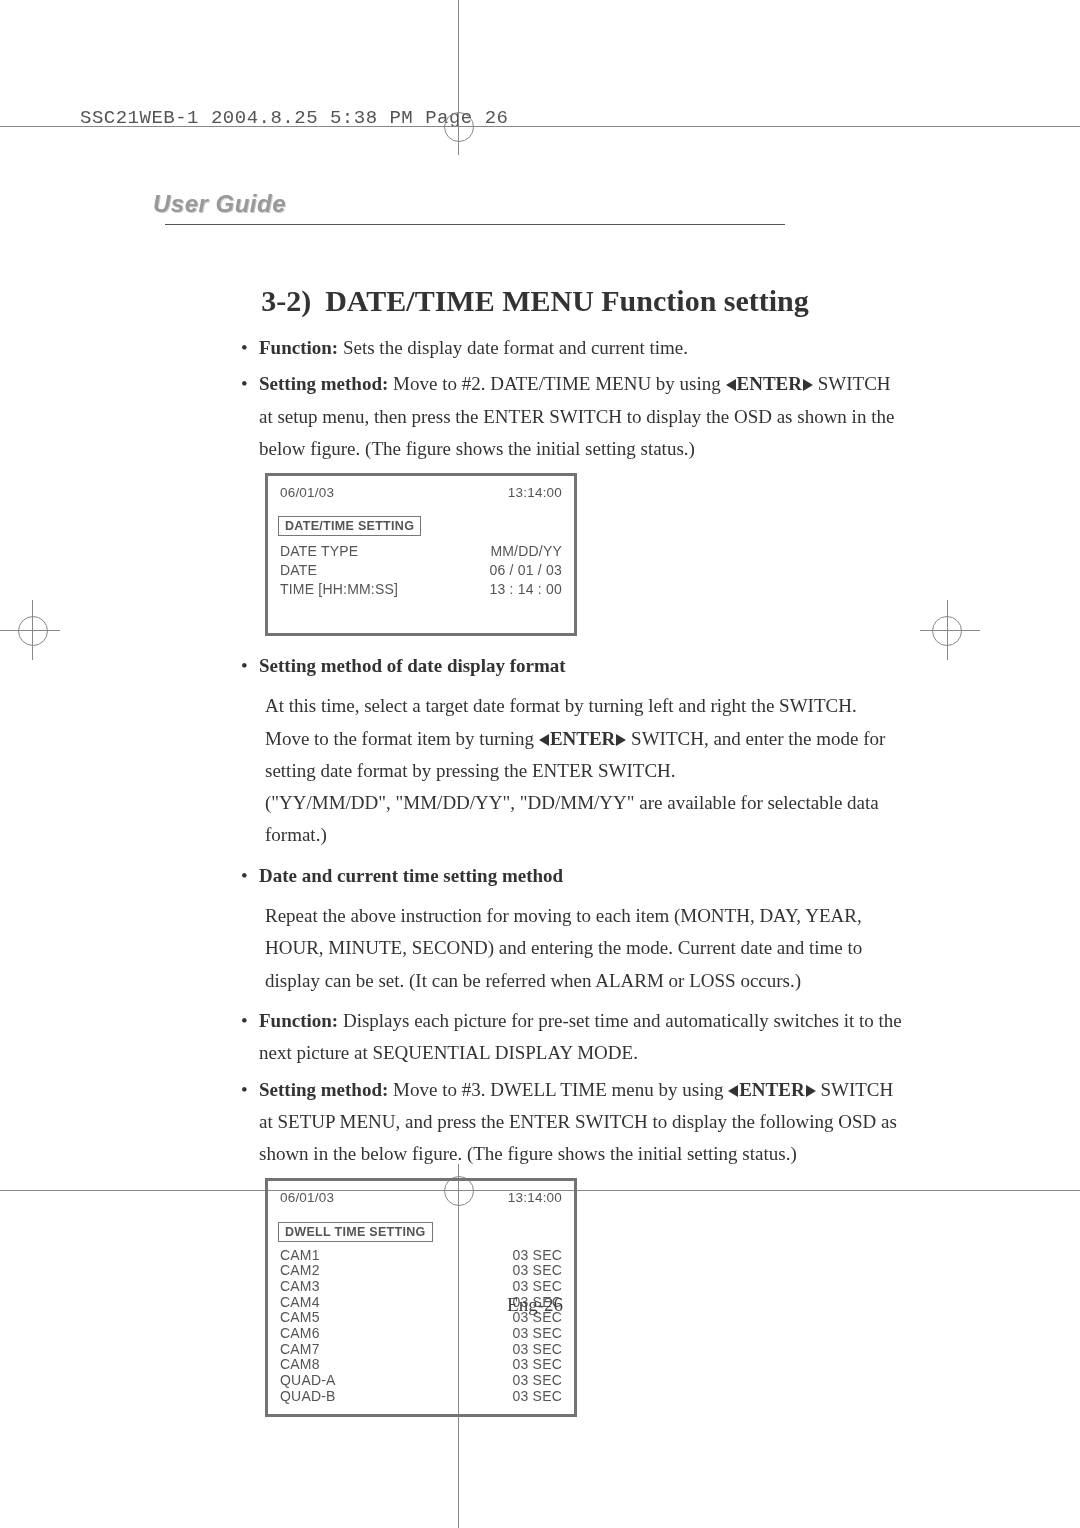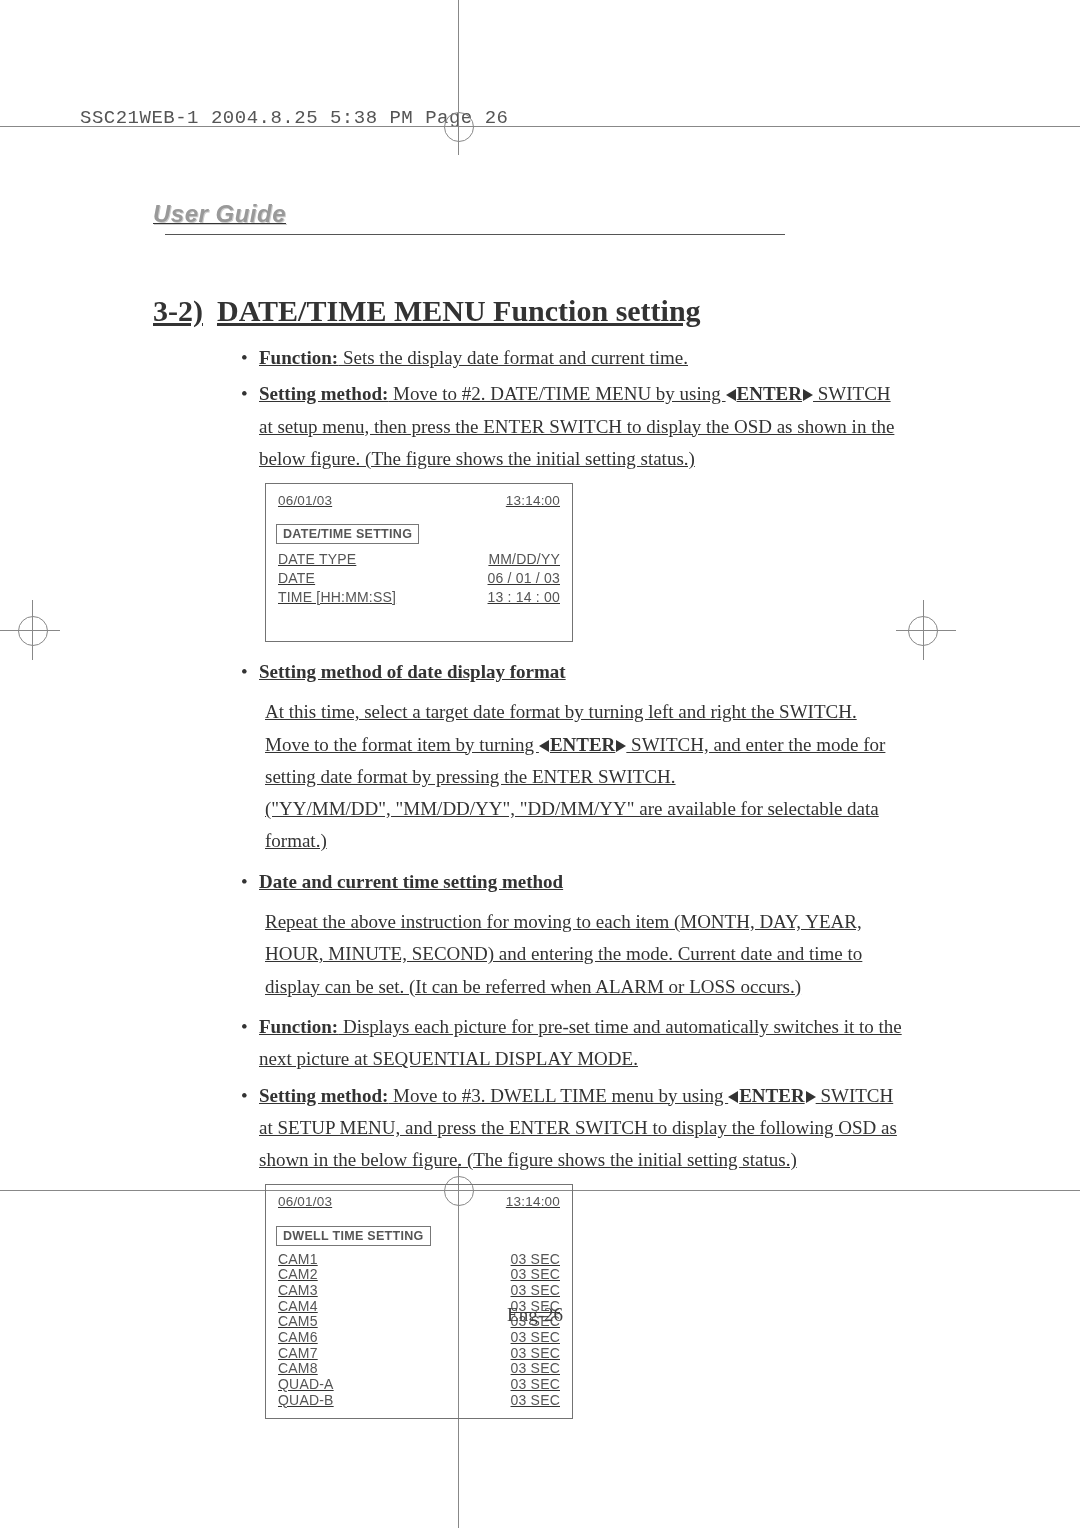--- a/index.html
+++ b/index.html
@@ -9,20 +9,21 @@
     height: 1528px;
     background: #fff;
     font-family: "Times New Roman", Times, serif;
     color: #333;
     position: relative;
   }
   .page {
     position: relative;
     width: 956px;
     height: 1528px;
+    padding-left: 24px;
   }
   .header-line {
     position: absolute;
     top: 107px;
     left: 80px;
     font-family: "Courier New", monospace;
     font-size: 19px;
     letter-spacing: 0.5px;
     color: #555;
   }
@@ -55,23 +56,22 @@
     border-radius: 50%;
   }
   .reg-top   { left: 444px; top: 112px; }
   .reg-bot   { left: 444px; top: 1176px; }
   .reg-left  { left: 18px;  top: 616px; }
   .reg-right { right: 18px; top: 616px; }
 
   .content {
     position: absolute;
     left: 153px;
-    top: 200px;
+    top: 190px;
     width: 764px;
-    text-decoration: underline;
   }
   .user-guide {
     font-family: "Century Gothic", "Segoe UI", sans-serif;
     font-size: 24px;
     font-style: italic;
     font-weight: 600;
     color: #999;
     text-shadow: 1px 1px 0 #ccc, -1px 0 0 #fff;
     letter-spacing: 0.5px;
   }
@@ -81,20 +81,21 @@
     border-top: 1.5px solid #555;
     width: 620px;
     margin-left: 12px;
     position: relative;
     top: -4px;
   }
   h2.section {
     font-size: 30px;
     font-weight: bold;
     margin: 48px 0 14px 0;
+    text-align: center;
   }
   h2.section .no { margin-right: 14px; }
   ul.bullets {
     list-style: none;
     padding: 0 0 0 98px;
     margin: 8px;
   }
   ul.bullets > li {
     position: relative;
     font-size: 19px;
@@ -120,21 +121,21 @@
   .tri.l { border-top: 6px solid transparent; border-bottom: 6px solid transparent; border-right: 10px solid #333; margin-right: 1px;}
   .tri.r { border-top: 6px solid transparent; border-bottom: 6px solid transparent; border-left: 10px solid #333; margin-left: 1px;}
   .sub {
     margin: 0 0 0 112px;
     font-size: 19px;
     line-height: 1.7;
   }
   .osd {
     margin: 8px 0 14px 112px;
     width: 282px;
-    border: 1px solid #737373;
+    border: 3px solid #737373;
     padding: 8px 12px 34px 12px;
     font-family: Arial, Helvetica, sans-serif;
     font-size: 14px;
     line-height: 1.35;
     color: #555;
     letter-spacing: 0.2px;
   }
   .osd .top-row {
     display: flex; justify-content: space-between;
     font-size: 13.5px;

